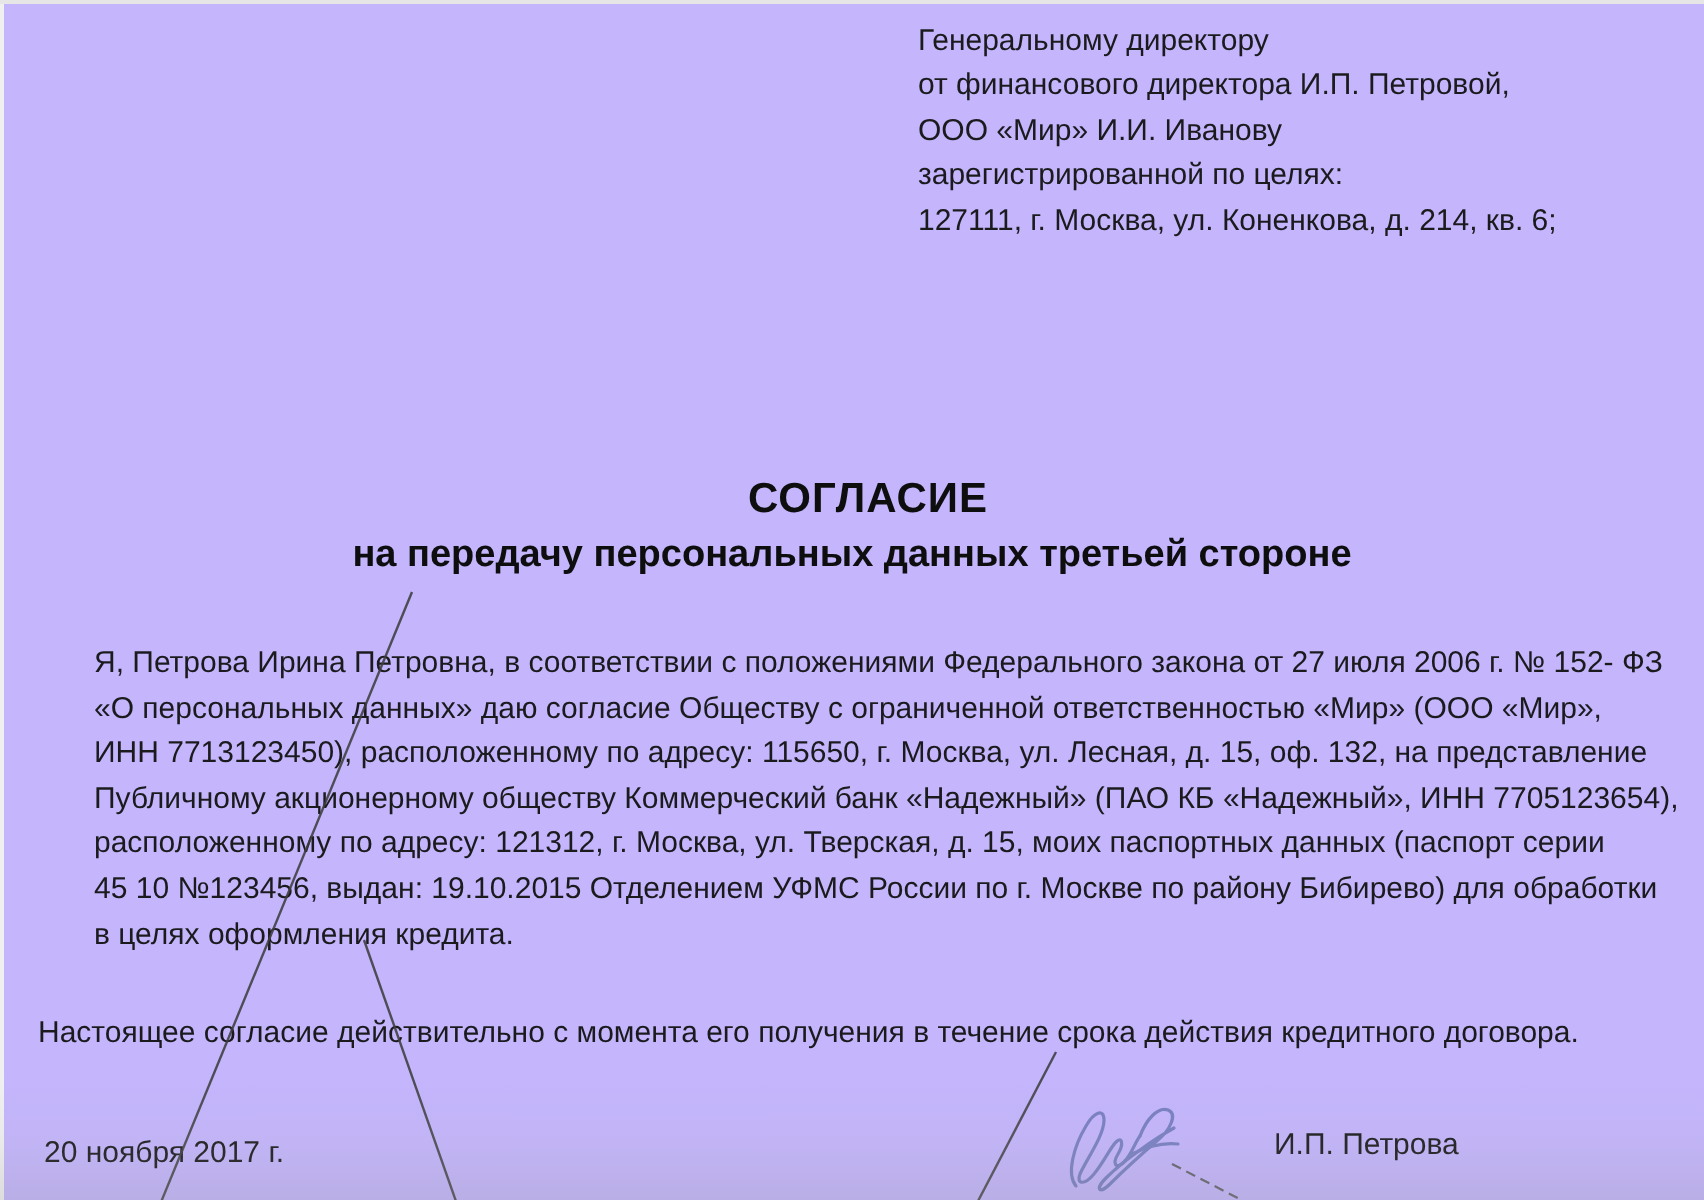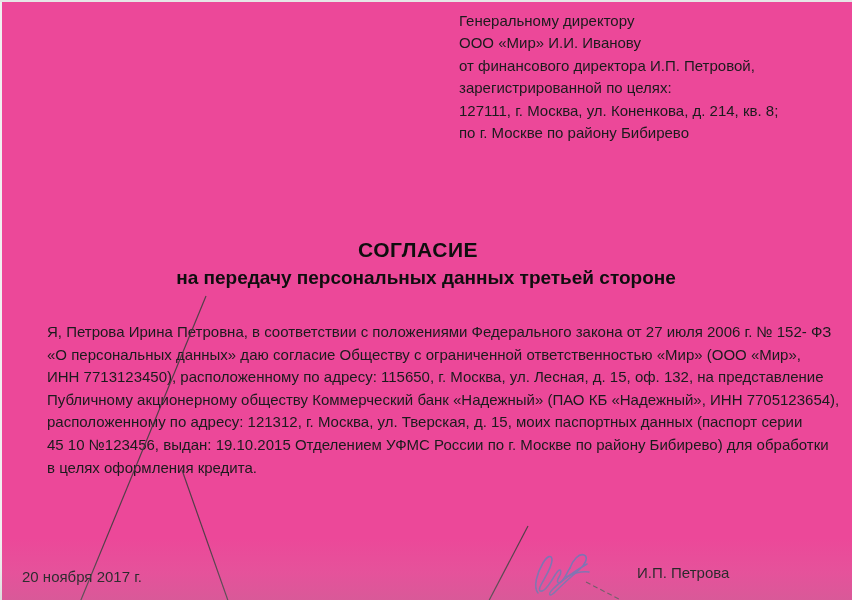--- a/index.html
+++ b/index.html
@@ -1,38 +1,38 @@
 <!DOCTYPE html>
 <html lang="ru"><head>
 <meta charset="utf-8">
 <style>
   html,body{margin:0;padding:0;background:#ffffff;}
   .screen{
     position:relative;
     width:852px;height:600px;
     box-sizing:border-box;
-    background:#ec4899;
+    background:#c4b5fd;
     overflow:hidden;
     font-family:"Liberation Sans","DejaVu Sans",sans-serif;
     color:#1c1c1e;
     box-shadow:inset 0 2px 0 #e6e6e6, inset 2px 0 0 #f0f0f0;
   }
   
   .bottom-shade{
     position:absolute;left:0;right:0;bottom:0;height:62px;
     background:linear-gradient(to bottom, rgba(170,170,170,0) 0%, rgba(170,170,170,0.10) 55%, rgba(150,150,150,0.22) 100%);
     pointer-events:none;
   }
   .recipient{
     position:absolute;left:459px;top:10px;width:370px;
     font-size:15px;line-height:22.4px;
     color:#1b1b1d;
   }
   .title{
-    position:absolute;left:0;top:238px;width:836px;
+    position:absolute;left:16px;top:238px;width:836px;
     text-align:center;
     font-size:21px;font-weight:bold;color:#0e0e0e;
     letter-spacing:0.5px;
   }
   .subtitle{
     position:absolute;left:0;top:267px;width:852px;
     text-align:center;
     font-size:19px;font-weight:bold;color:#0e0e0e;
   }
   .para1{
@@ -63,37 +63,37 @@
     pointer-events:none;
   }
 </style>
 </head>
 <body>
 
 <div class="screen">
 
   <div class="recipient">
     <div>Генеральному директору</div>
+    <div>от финансового директора И.П. Петровой,</div>
     <div>ООО «Мир» И.И. Иванову</div>
-    <div>от финансового директора И.П. Петровой,</div>
     <div>зарегистрированной по целях:</div>
-    <div>127111, г. Москва, ул. Коненкова, д. 214, кв. 8;</div>
-    <div>по г. Москве по району Бибирево</div>
+    <div>127111, г. Москва, ул. Коненкова, д. 214, кв. 6;</div>
   </div>
 
   <div class="title">СОГЛАСИЕ</div>
   <div class="subtitle">на передачу персональных данных третьей стороне</div>
 
   <div class="para1">Я, Петрова Ирина Петровна, в соответствии с положениями Федерального закона от 27 июля 2006 г. № 152- ФЗ
 «О персональных данных» даю согласие Обществу с ограниченной ответственностью «Мир» (ООО «Мир»,
 ИНН 7713123450), расположенному по адресу: 115650, г. Москва, ул. Лесная, д. 15, оф. 132, на представление
 Публичному акционерному обществу Коммерческий банк «Надежный» (ПАО КБ «Надежный», ИНН 7705123654),
 расположенному по адресу: 121312, г. Москва, ул. Тверская, д. 15, моих паспортных данных (паспорт серии
 45 10 №123456, выдан: 19.10.2015 Отделением УФМС России по г. Москве по району Бибирево) для обработки
 в целях оформления кредита.</div>
+  <div class="para2">Настоящее согласие действительно с момента его получения в течение срока действия кредитного договора.</div>
 
   <div class="date">20 ноября 2017 г.</div>
 
   <svg class="signature" viewBox="0 0 72 57" aria-hidden="true">
     <g fill="none" stroke="#6b76b8" stroke-width="1.6" stroke-linecap="round" opacity="0.85">
       <path d="M9,50 C4,44 8,30 14,20 C18,13 23,11 23,17 C23,25 14,37 11,44 C9,49 13,50 18,44 C23,38 26,31 29,28 C32,25 33,29 30,34 C27,39 29,42 33,38 C37,34 38,29 41,25"></path>
       <path d="M41,25 C44,17 50,10 55,12 C60,14 56,22 50,27 C43,33 33,42 26,49 C21,54 18,52 24,46 C33,37 49,26 58,21"></path>
       <path d="M37,34 C43,31 52,28 60,29"></path>
     </g>
   </svg>

